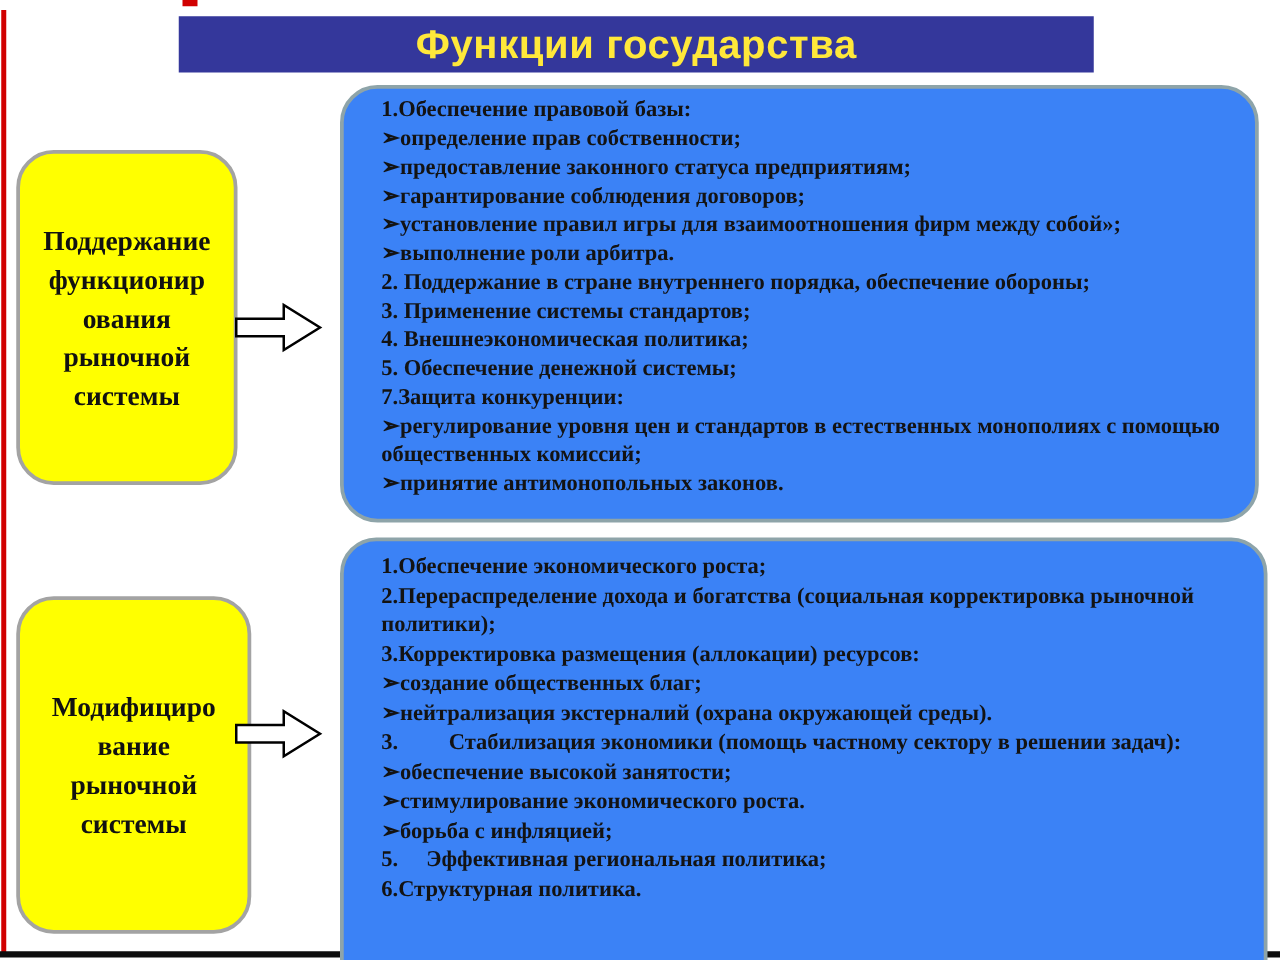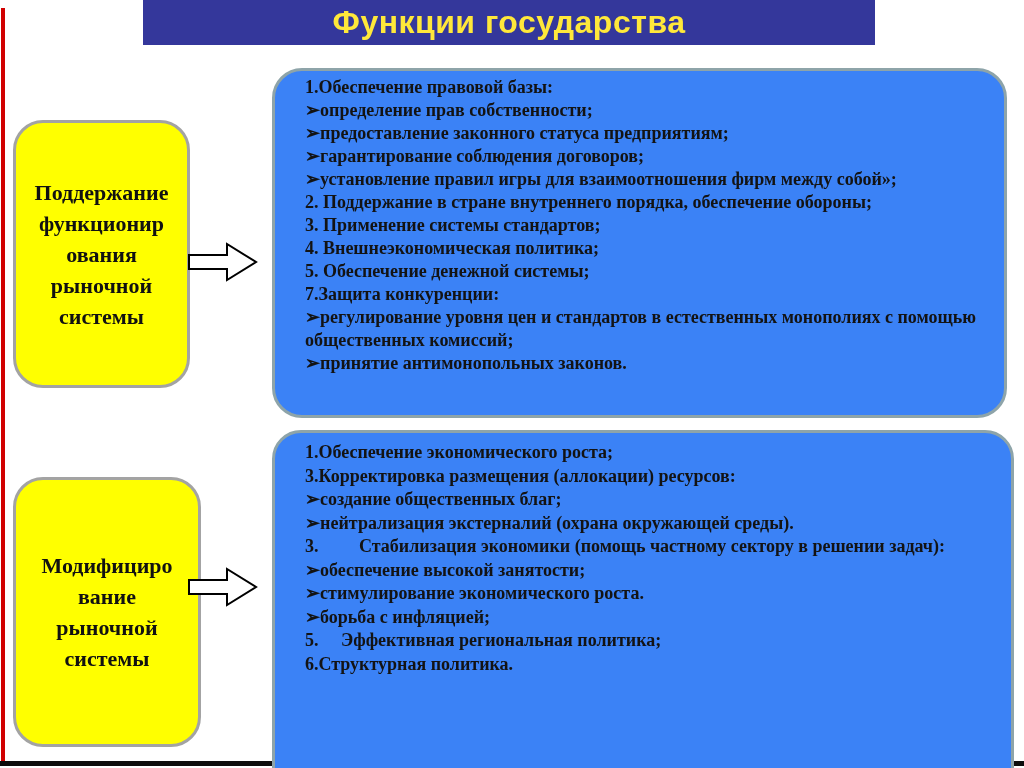--- a/index.html
+++ b/index.html
@@ -4,21 +4,21 @@
 <style>
   html,body{margin:0;padding:0;background:#777;}
   .slide{
     position:relative;width:1024px;height:768px;background:#ffffff;
     overflow:hidden;font-family:"Liberation Serif",serif;
   }
   .red-stripe{position:absolute;left:1px;top:8px;width:4px;height:756px;background:#D10000;}
   .red-tick{position:absolute;left:146px;top:0;width:12px;height:5px;background:#D10000;}
   .bottom-bar{position:absolute;left:0;top:761px;width:1024px;height:5px;background:#0D0D0D;}
   .title-bar{
-    position:absolute;left:143px;top:0;width:732px;height:45px;
+    position:absolute;left:143px;top:13px;width:732px;height:45px;
     background:#34379B;display:flex;align-items:center;justify-content:center;
   }
   .title-bar span{
     font-family:"Liberation Sans",sans-serif;font-weight:bold;font-size:32px;
     color:#FFE83A;letter-spacing:0.5px;white-space:nowrap;
   }
   .ybox{
     position:absolute;background:#FFFF00;border:3px solid #A3A3A3;border-radius:30px;
     display:flex;align-items:center;justify-content:center;box-sizing:border-box;
   }
@@ -77,33 +77,35 @@
     <polygon points="2,14 40,14 40,3 69,21 40,39 40,28 2,28" fill="#ffffff" stroke="#000000" stroke-width="2"></polygon>
   </svg>
 
   <div class="bbox bbox1">
     <div>
         <div class="bline">1.Обеспечение правовой базы:</div>
         <div class="bline">➢определение прав собственности;</div>
         <div class="bline">➢предоставление законного статуса предприятиям;</div>
         <div class="bline">➢гарантирование соблюдения договоров;</div>
         <div class="bline">➢установление правил игры для взаимоотношения фирм между собой»;</div>
+        <div class="bline">➢выполнение роли арбитра.</div>
         <div class="bline">2. Поддержание в стране внутреннего порядка, обеспечение обороны;</div>
         <div class="bline">3. Применение системы стандартов;</div>
         <div class="bline">4. Внешнеэкономическая политика;</div>
         <div class="bline">5. Обеспечение денежной системы;</div>
         <div class="bline">7.Защита конкуренции:</div>
         <div class="bline">➢регулирование уровня цен и стандартов в естественных монополиях с помощью общественных комиссий;</div>
         <div class="bline">➢принятие антимонопольных законов.</div>
       </div>
   </div>
 
   <div class="bbox bbox2">
     <div>
         <div class="bline">1.Обеспечение экономического роста;</div>
+        <div class="bline">2.Перераспределение дохода и богатства (социальная корректировка рыночной политики);</div>
         <div class="bline">3.Корректировка размещения (аллокации) ресурсов:</div>
         <div class="bline">➢создание общественных благ;</div>
         <div class="bline">➢нейтрализация экстерналий (охрана окружающей среды).</div>
         <div class="bline">3.         Стабилизация экономики (помощь частному сектору в решении задач):</div>
         <div class="bline">➢обеспечение высокой занятости;</div>
         <div class="bline">➢стимулирование экономического роста.</div>
         <div class="bline">➢борьба с инфляцией;</div>
         <div class="bline">5.     Эффективная региональная политика;</div>
         <div class="bline">6.Структурная политика.</div>
       </div>

